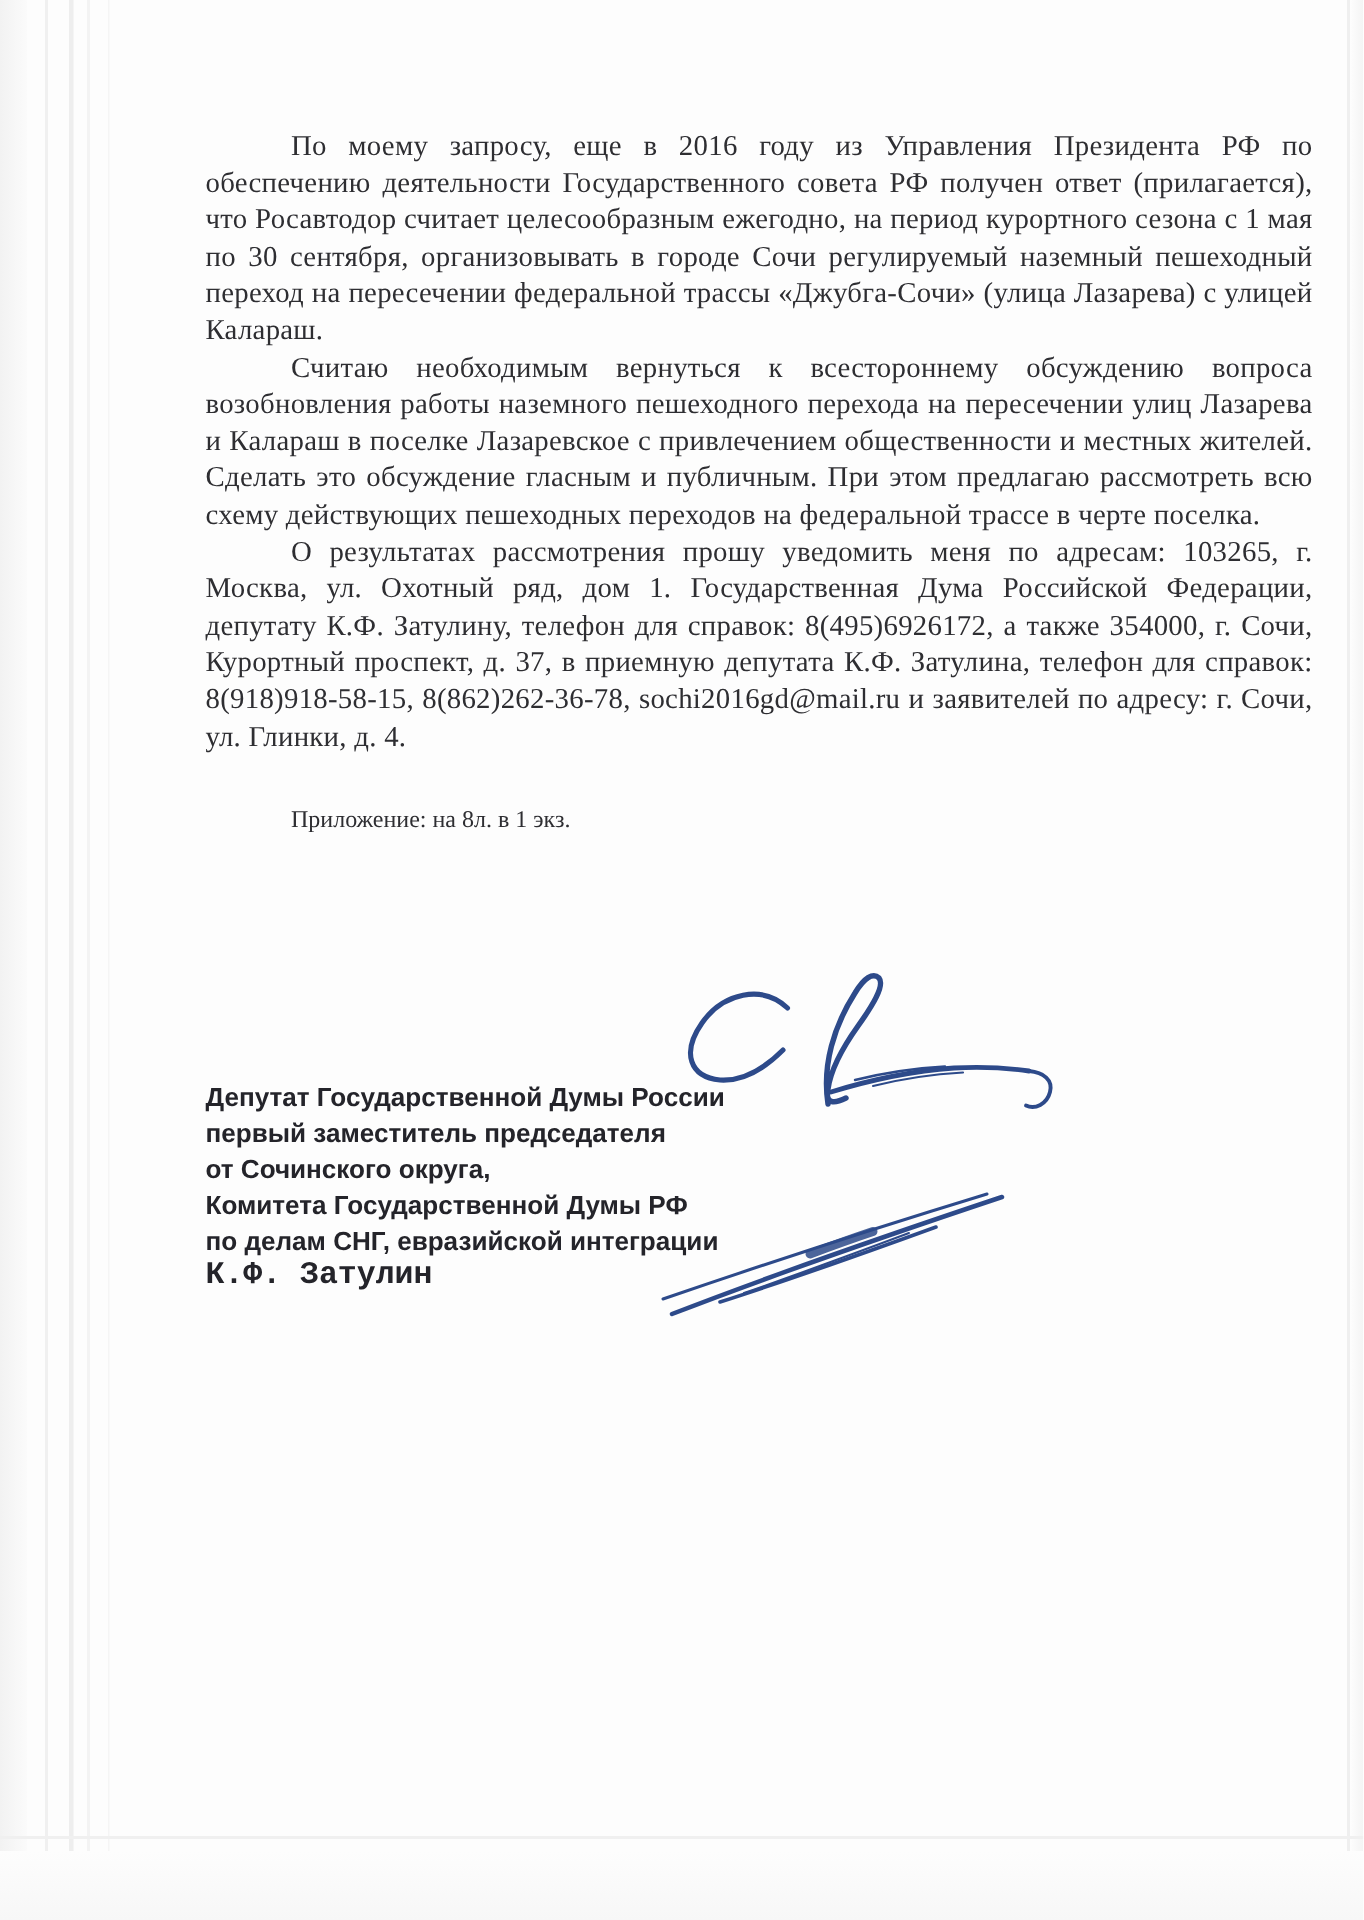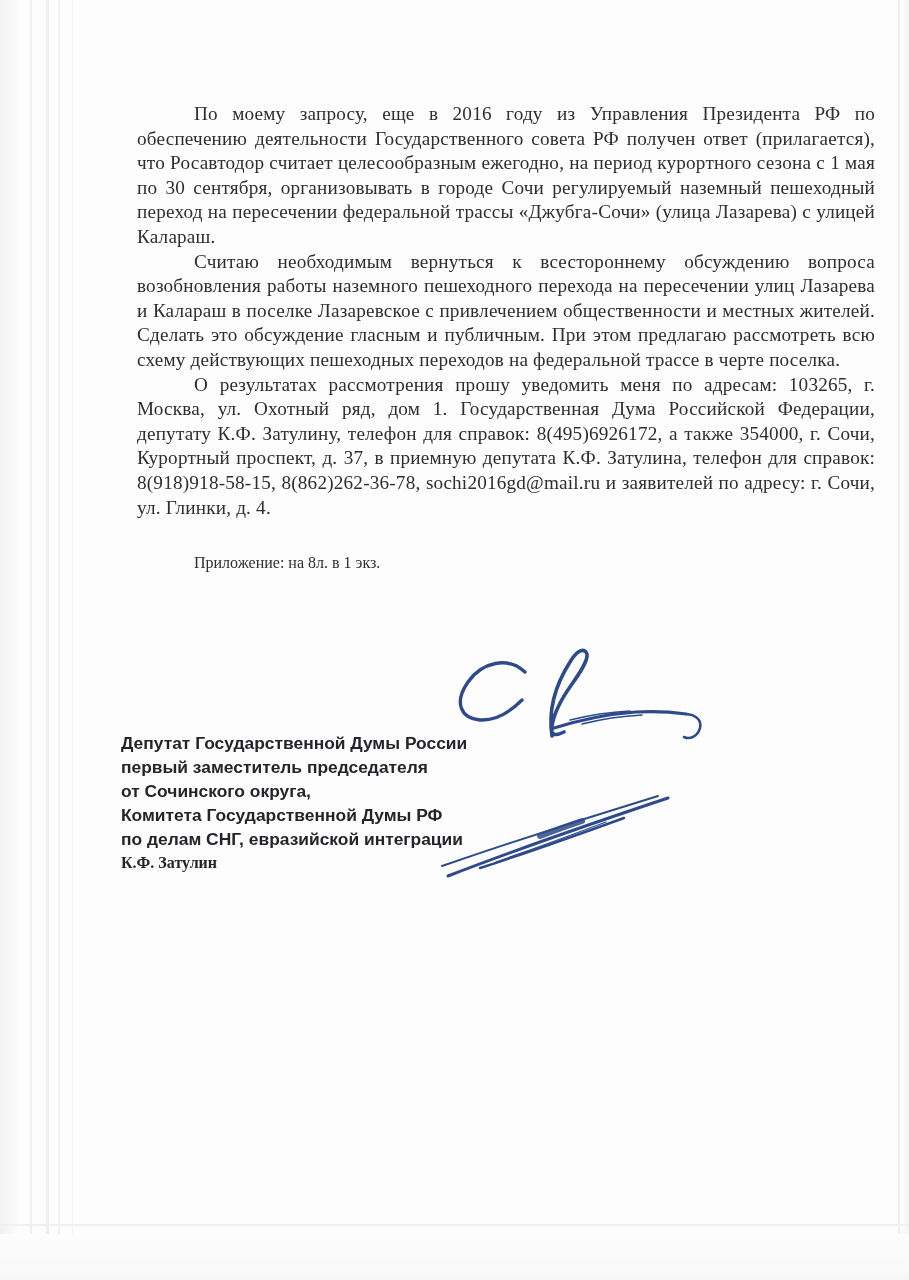--- a/index.html
+++ b/index.html
@@ -45,21 +45,21 @@
     left: 0; right: 0; bottom: 0;
     height: 46px;
     background: linear-gradient(to bottom, #fdfdfd, #f7f7f7);
     pointer-events: none;
   }
 
   
   #content {
     position: absolute;
     left: 137px;
-    top: 102px;
+    top: 86px;
     width: 738px;
   }
   .para {
     margin: 0;
     text-indent: 57px;
     text-align: justify;
     font-size: 19.2px;
     line-height: 24.6px;
     color: #2e2e32;
     letter-spacing: 0.01em;
@@ -69,46 +69,45 @@
     padding-top: 31px;
     text-indent: 57px;
     font-size: 16px;
     line-height: 24.6px;
     color: #2e2e32;
   }
 
   
   #signature-block {
     position: absolute;
-    left: 121px;
+    left: 137px;
     top: 719px;
     width: 738px;
-    margin-top: 12px;
   }
   .sig-rows {
     position: relative;
     z-index: 2;
   }
   .sig-line {
     font-family: "Liberation Sans", "DejaVu Sans", sans-serif;
     font-weight: bold;
     font-size: 17.4px;
     line-height: 24px;
     color: #24242a;
     white-space: nowrap;
   }
   .sig-last-row {
     display: flex;
     align-items: baseline;
     justify-content: space-between;
   }
   .sig-name {
-    font-family: Liberation Serif, serif;
+    font-family: Liberation Mono, monospace;
     font-weight: bold;
-    font-size: 16px;
+    font-size: 21px;
     line-height: 24px;
     color: #24242a;
     padding-right: 33px;
     white-space: nowrap;
   }
 
   
   #signature-ink {
     position: absolute;
     left: 430px;

